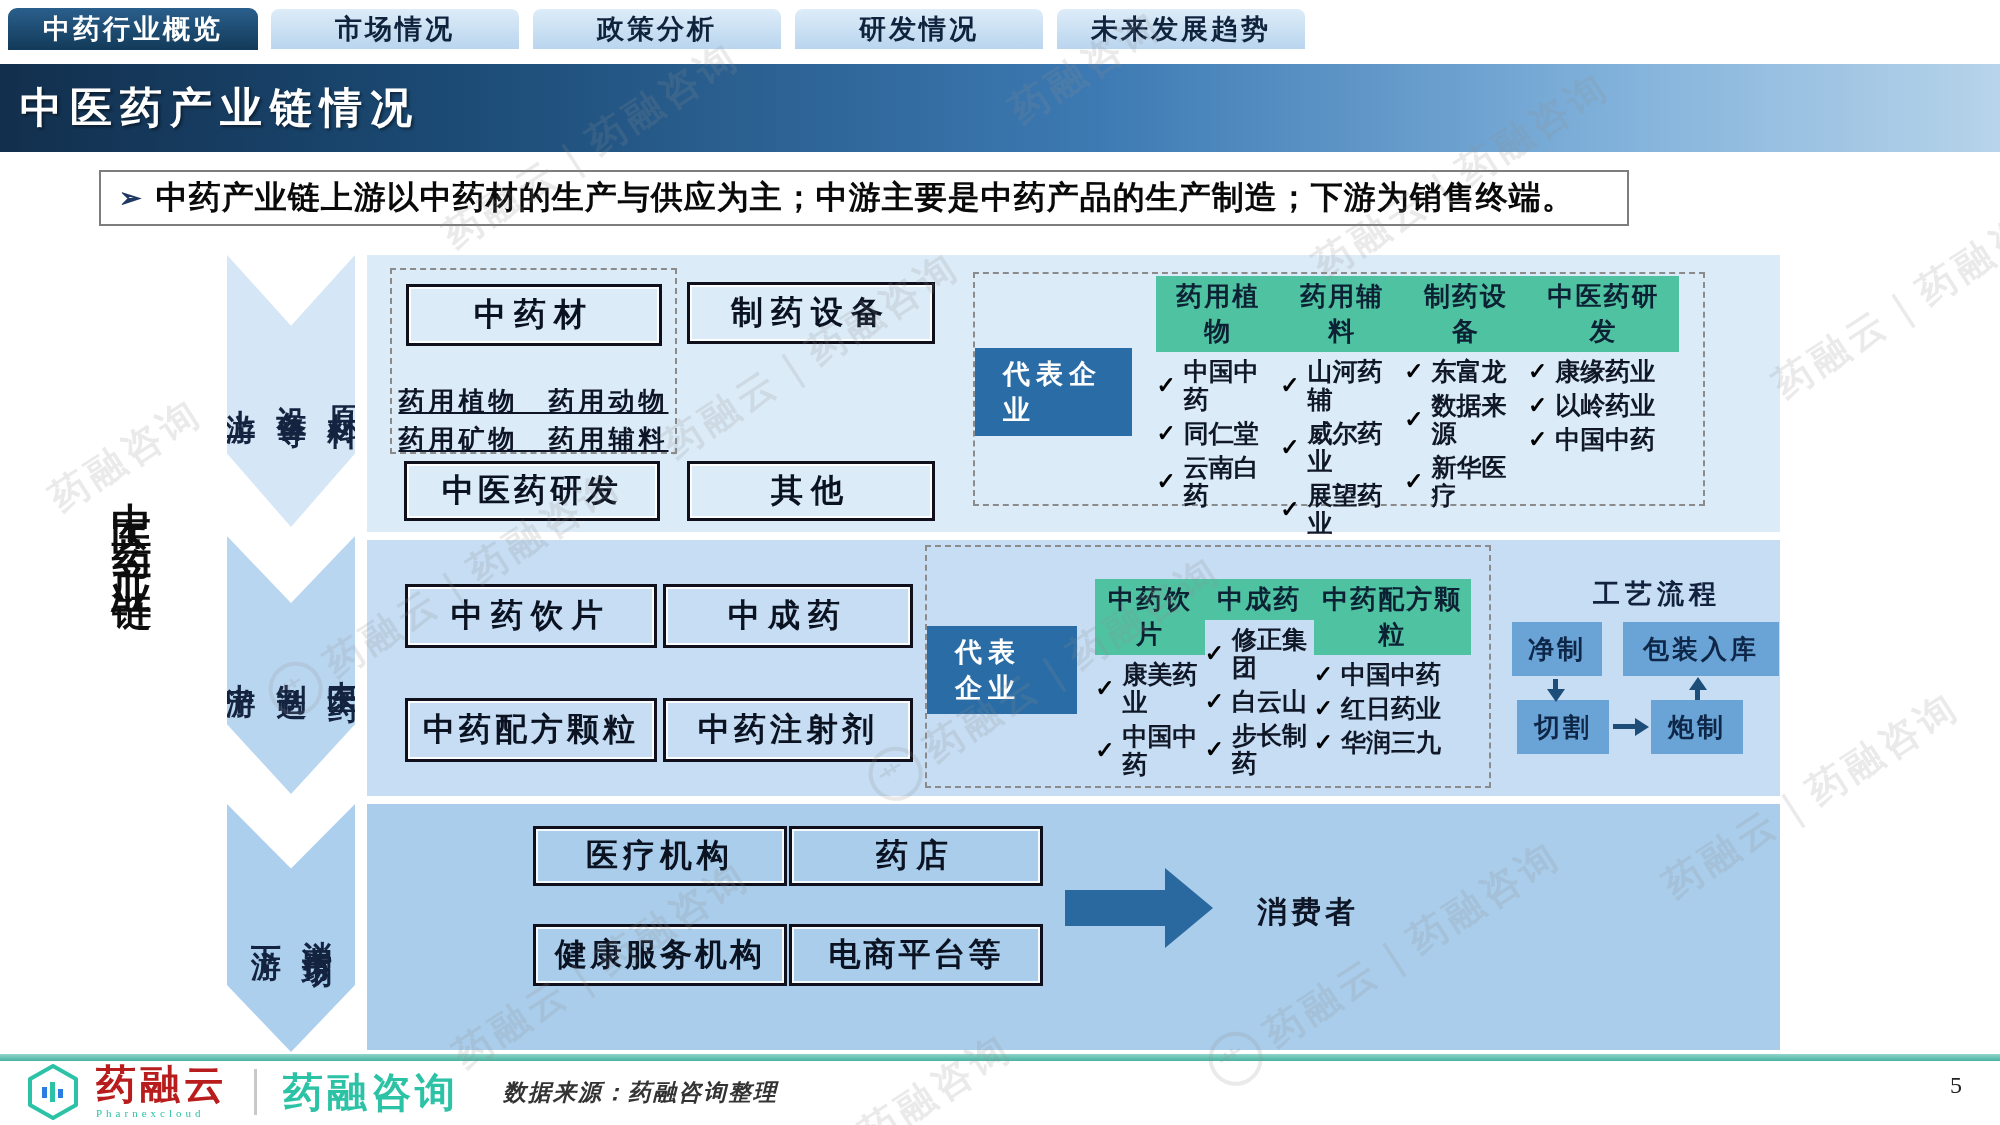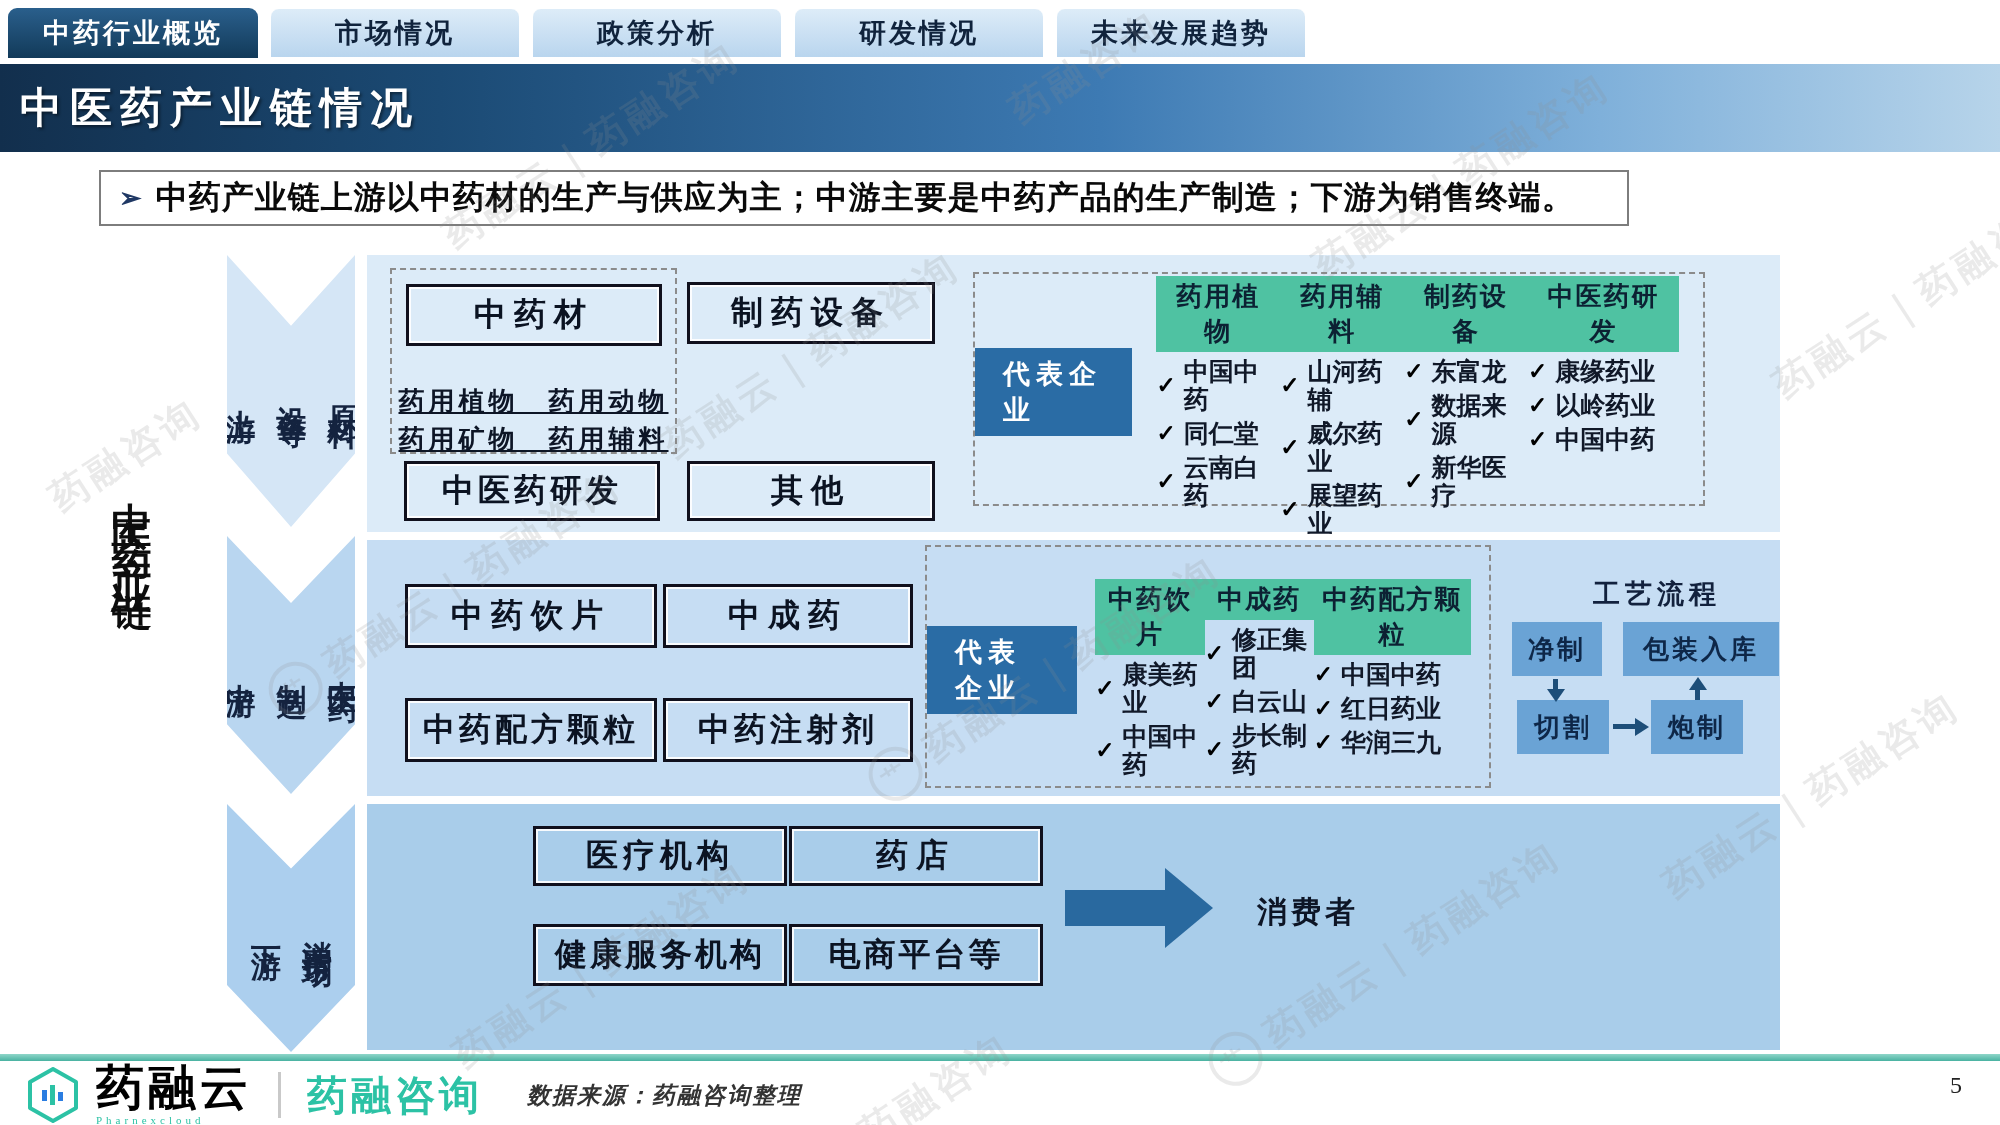--- a/index.html
+++ b/index.html
@@ -1,20 +1,20 @@
 <!DOCTYPE html>
 <html><head>
 <meta charset="utf-8">
 <style>
   html,body{margin:0;padding:0;background:#ffffff;}
   #slide{position:relative;width:2000px;height:1125px;background:#ffffff;overflow:hidden;
          font-family:"Liberation Serif","DejaVu Serif",serif;}
   
   .tabbar{position:absolute;left:8px;top:8px;display:flex;gap:12px;}
-  .tab{width:250px;height:50px;border-radius:9px 9px 0 0;display:flex;align-items:center;justify-content:center;
+  .tab{width:250px;height:42px;border-radius:9px 9px 0 0;display:flex;align-items:center;justify-content:center;
        font-size:27px;font-weight:bold;letter-spacing:3px;color:#10233c;
        background:linear-gradient(180deg,#ddecf8,#b9d5ee);border:1px solid #ffffff;box-sizing:border-box;cursor:pointer;}
   .tab.active{background:linear-gradient(180deg,#2a5f8c,#123a59);color:#ffffff;border:none;}
   
   .title-band{position:absolute;left:0;top:64px;width:2000px;height:88px;
        background:linear-gradient(90deg,#122f4d 0%,#1b4a74 22%,#3d7ab3 55%,#7fb0da 80%,#b7d4ea 100%);
        display:flex;align-items:center;}
   .page-title{color:#ffffff;font-size:42px;font-weight:bold;letter-spacing:8px;padding-left:20px;
        text-shadow:2px 2px 3px rgba(0,0,0,.45);}
   
@@ -68,21 +68,21 @@
   .big-arrow{position:absolute;display:flex;align-items:center;}
   .big-arrow .body{width:100px;height:36px;background:#29699f;}
   .big-arrow .head{width:0;height:0;border-top:40px solid transparent;border-bottom:40px solid transparent;
        border-left:48px solid #29699f;}
   .consumer{position:absolute;font-size:30px;font-weight:bold;color:#0d1526;letter-spacing:4px;}
   
   .teal-line{position:absolute;left:0;top:1054px;width:2000px;height:7px;
        background:linear-gradient(180deg,#8fd6c9,#49b2a1);}
   .footer{position:absolute;left:26px;top:1064px;display:flex;align-items:center;gap:16px;}
   .brand-block{display:flex;flex-direction:column;line-height:1;}
-  .brand-cn{font-size:48px;font-weight:bold;color:#000000;letter-spacing:4px;text-align:right;}
+  .brand-cn{font-size:40px;font-weight:bold;color:#b91c1c;letter-spacing:4px;text-align:right;}
   .brand-en{font-size:11px;color:#2cc2a5;letter-spacing:4px;margin-top:3px;}
   .divider{width:3px;height:46px;background:#c9c9c9;margin:0 10px;}
   .consult-cn{font-size:40px;font-weight:bold;color:#2cc2a5;letter-spacing:4px;}
   .source{font-size:23px;font-style:italic;font-weight:bold;color:#333;margin-left:28px;letter-spacing:2px;}
   .pagenum{position:absolute;left:1950px;top:1072px;font-size:24px;color:#222;}
   
   .wm{position:absolute;color:#8f8f8f;opacity:.18;transform:rotate(-33deg);font-size:38px;font-weight:bold;
       letter-spacing:5px;display:flex;align-items:center;gap:12px;white-space:nowrap;pointer-events:none;z-index:5;}
   .wm-circle{width:46px;height:46px;border:4px solid currentColor;border-radius:50%;display:flex;
       align-items:center;justify-content:center;font-size:24px;flex:0 0 auto;}

